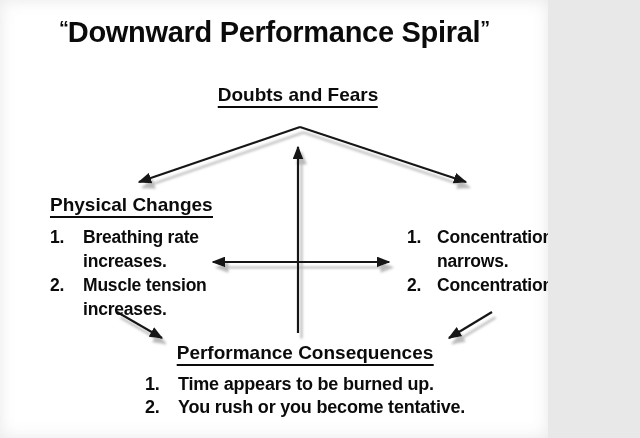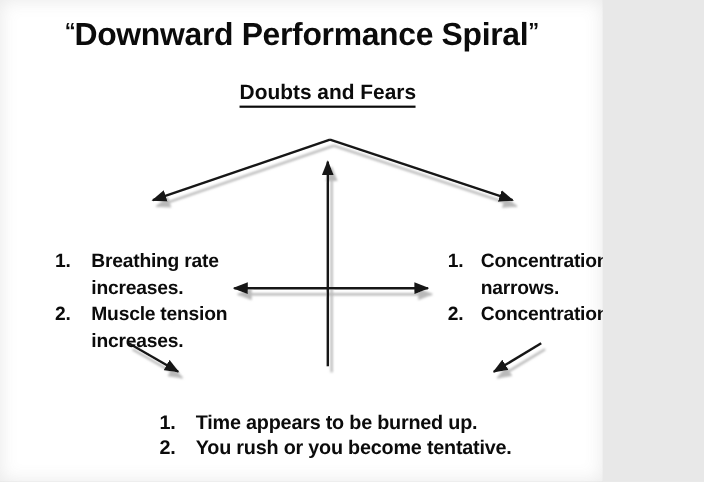--- a/index.html
+++ b/index.html
@@ -36,21 +36,21 @@
     letter-spacing: -1px;
   }
   .u {
     display: inline-block;
     border-bottom: 2px solid var(--text);
     padding-bottom: 1px;
     line-height: 20px;
   }
   .node-top {
     position: absolute;
-    top: 74px;
+    top: 84px;
     left: 298px;
     transform: translateX(-50%);
     text-align: left;
     font-size: 19px;
     white-space: nowrap;
   }
   .node-top .line { margin-bottom: 2px; }
   .heading {
     position: absolute;
     font-size: 19px;
@@ -107,20 +107,23 @@
       <line x1="213" y1="262" x2="389" y2="262" marker-start="url(#ah)" marker-end="url(#ah)"></line>
       <line x1="117" y1="312" x2="162" y2="338" marker-end="url(#ah)"></line>
       <line x1="492" y1="312" x2="449" y2="338" marker-end="url(#ah)"></line>
     </g>
   </svg>
 
   <div class="node-top">
     <div class="line"><span class="u">Doubts and Fears</span></div>
   </div>
 
+  <div class="heading h-physical">
+    <span class="u">Physical Changes</span>
+  </div>
   <div class="numlist list-physical">
     <div class="row">
       <span class="num">1.</span>
       <span class="txt">
         <div>Breathing rate</div>
         <div>increases.</div>
       </span>
     </div>
     <div class="row">
       <span class="num">2.</span>
@@ -140,20 +143,23 @@
       </span>
     </div>
     <div class="row">
       <span class="num">2.</span>
       <span class="txt">
         <div>Concentration</div>
       </span>
     </div>
   </div>
 
+  <div class="heading h-conseq">
+    <span class="u">Performance Consequences</span>
+  </div>
   <div class="numlist list-conseq">
     <div class="row">
       <span class="num">1.</span>
       <span class="txt">Time appears to be burned up.</span>
     </div>
     <div class="row">
       <span class="num">2.</span>
       <span class="txt">You rush or you become tentative.</span>
     </div>
   </div>

